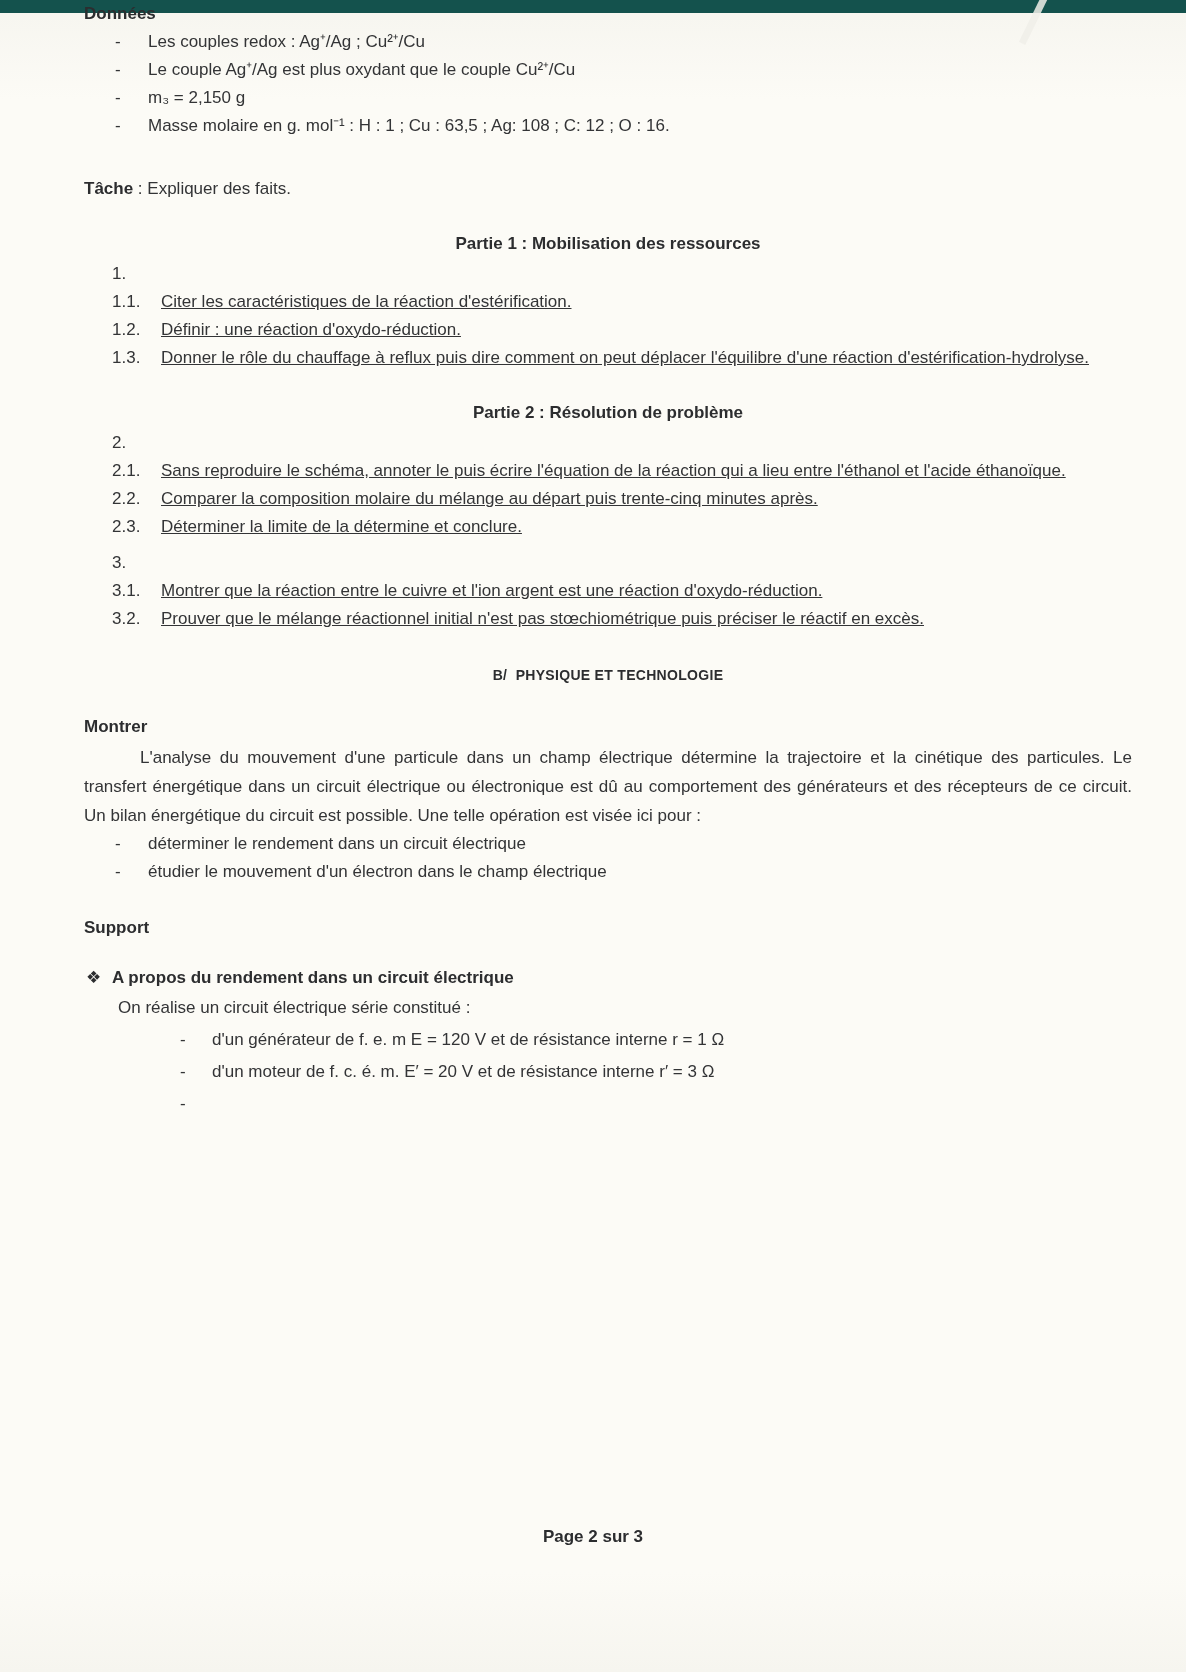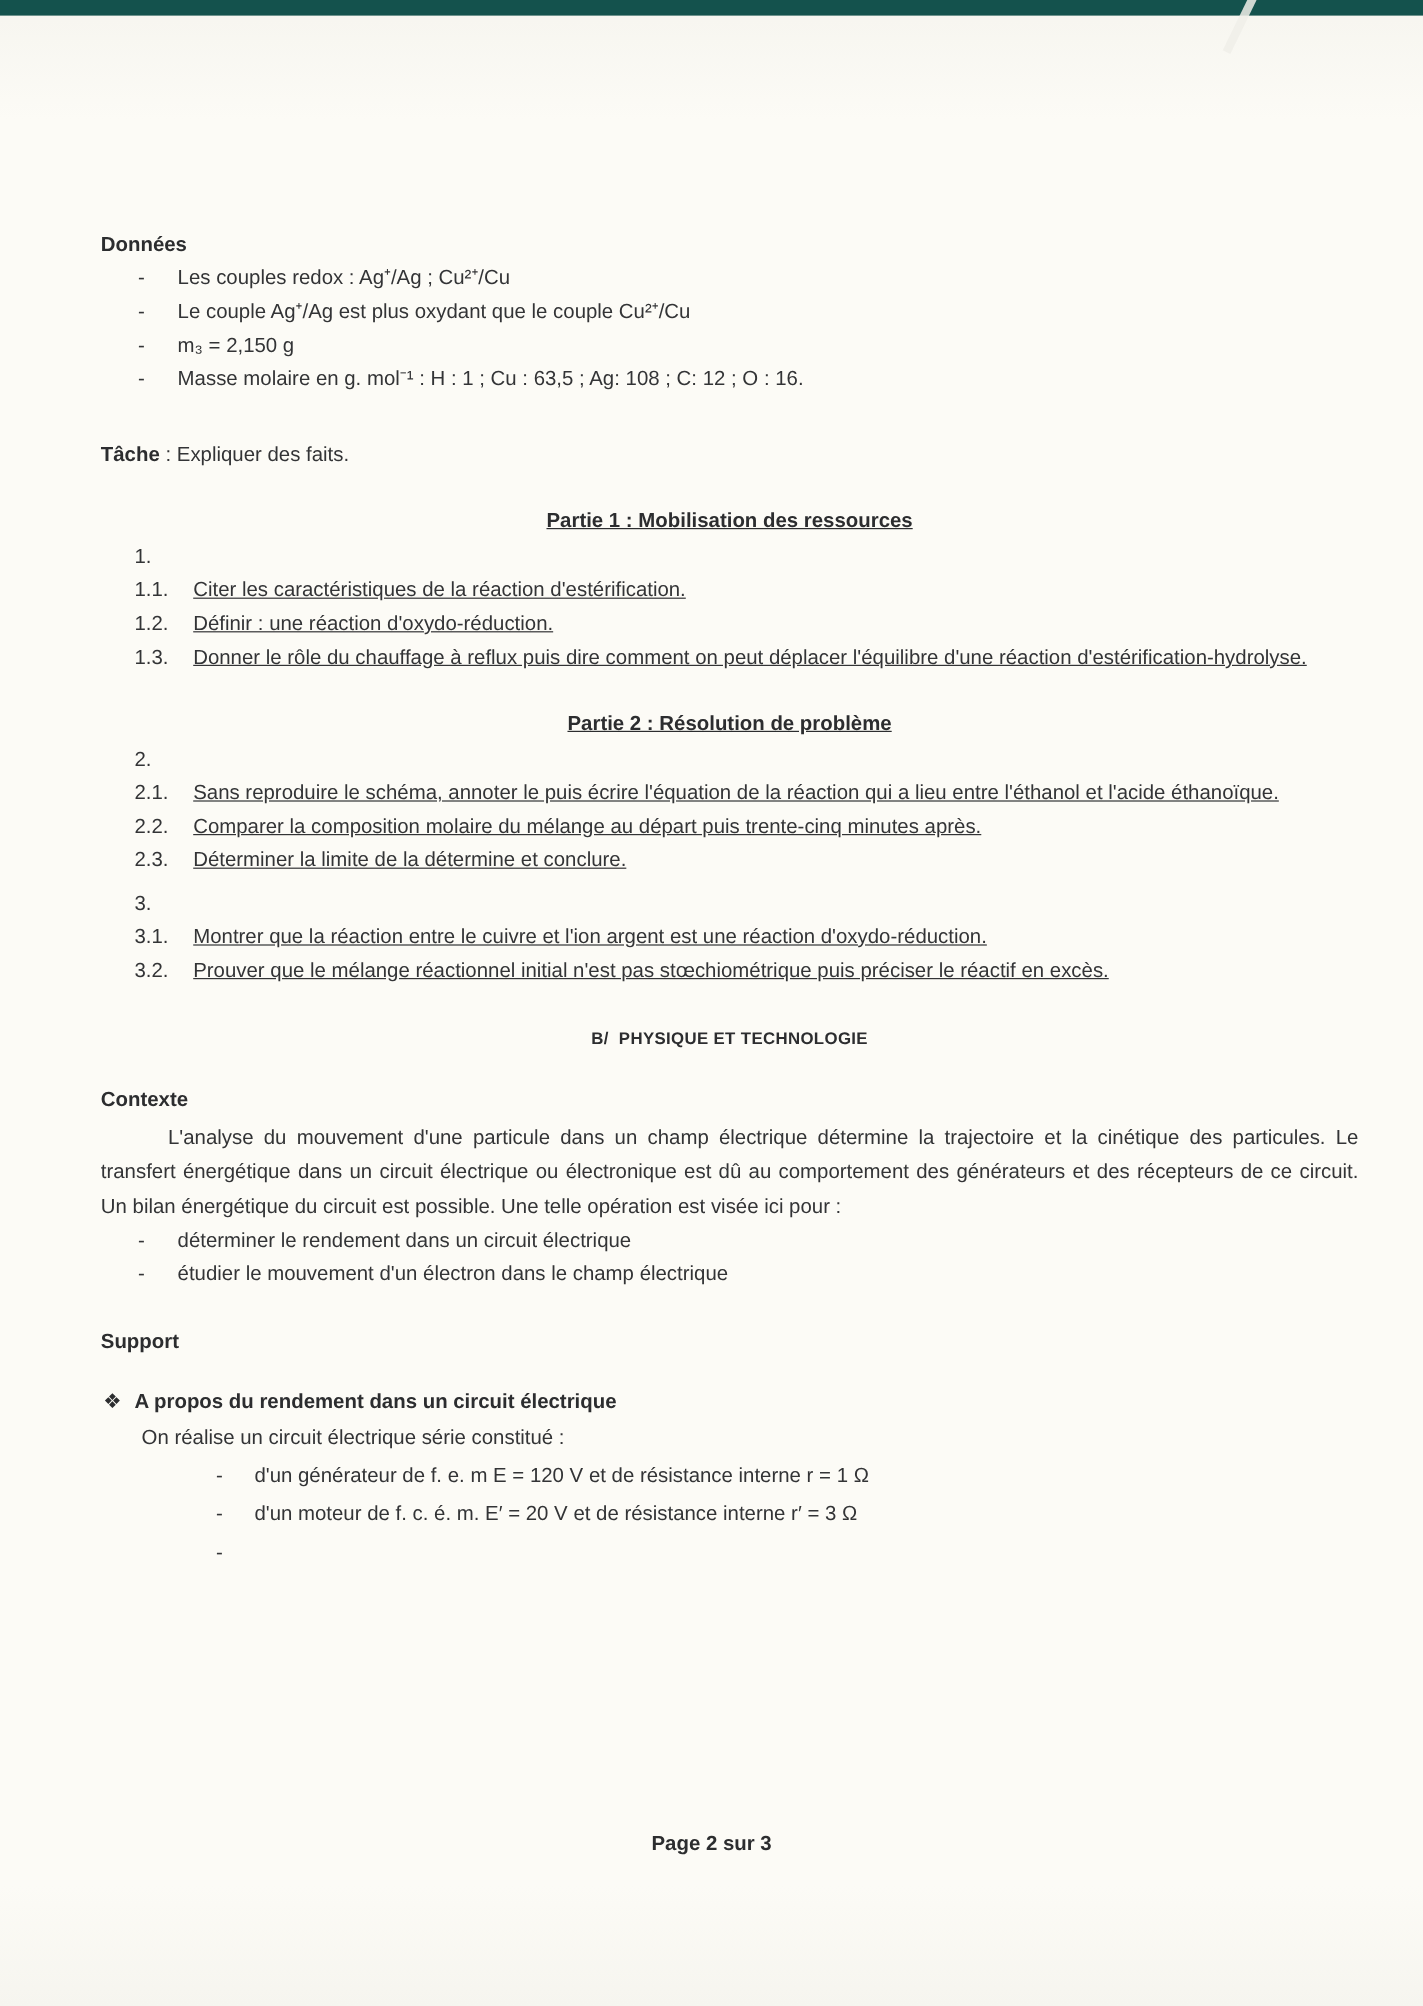--- a/index.html
+++ b/index.html
@@ -28,26 +28,26 @@
     transform: rotate(26deg);
     opacity: .85;
   }
   .content {
     position: absolute; left: 84px; top: 0;
     width: 1048px;
     font-size: 17px;
     line-height: 28px;
   }
   .bold { font-weight: 700; color: #2c2d2f; }
-  .sec-donnees { padding-top: 190px; }
+  .sec-donnees { }
   .dash-item { display: flex; padding-left: 31px; }
   .dash { flex: 0 0 33px; }
   .t { flex: 1; }
   .sec-tache { margin-top: 35px; }
-  .p-title { margin-top: 27px; text-align: center; font-weight: 700; color: #2c2d2f; text-decoration: underline; }
+  .p-title { margin-top: 27px; text-align: center; font-weight: 700; color: #2c2d2f; }
   .q-num-line { padding-left: 28px; margin-top: 2px; }
   .q-row { display: flex; padding-left: 28px; }
   .q-num { flex: 0 0 49px; }
   .q-text { flex: 1; text-decoration: underline; }
   .mt-sm { margin-top: 8px; }
   .b-title {
     margin-top: 28px; text-align: center; font-weight: 700;
     font-size: 14px; letter-spacing: .3px; color: #2c2d2f;
   }
   .contexte-heading { margin-top: 24px; }
@@ -138,21 +138,21 @@
       <span class="q-num">3.1.</span>
       <span class="q-text">Montrer que la réaction entre le cuivre et l'ion argent est une réaction d'oxydo-réduction.</span>
     </div>
     <div class="q-row">
       <span class="q-num">3.2.</span>
       <span class="q-text">Prouver que le mélange réactionnel initial n'est pas stœchiométrique puis préciser le réactif en excès.</span>
     </div>
 
     <div class="b-title">B/&nbsp; PHYSIQUE ET TECHNOLOGIE</div>
 
-    <div class="bold contexte-heading">Contexte</div>
+    <div class="bold contexte-heading">Montrer</div>
     <div class="contexte-par">L'analyse du mouvement d'une particule dans un champ électrique détermine la trajectoire et la cinétique des particules. Le transfert énergétique dans un circuit électrique ou électronique est dû au comportement des générateurs et des récepteurs de ce circuit. Un bilan énergétique du circuit est possible. Une telle opération est visée ici pour :</div>
 
     <div class="dash-item">
       <span class="dash">-</span>
       <span class="t">déterminer le rendement dans un circuit électrique</span>
     </div>
     <div class="dash-item">
       <span class="dash">-</span>
       <span class="t">étudier le mouvement d'un électron dans le champ électrique</span>
     </div>

